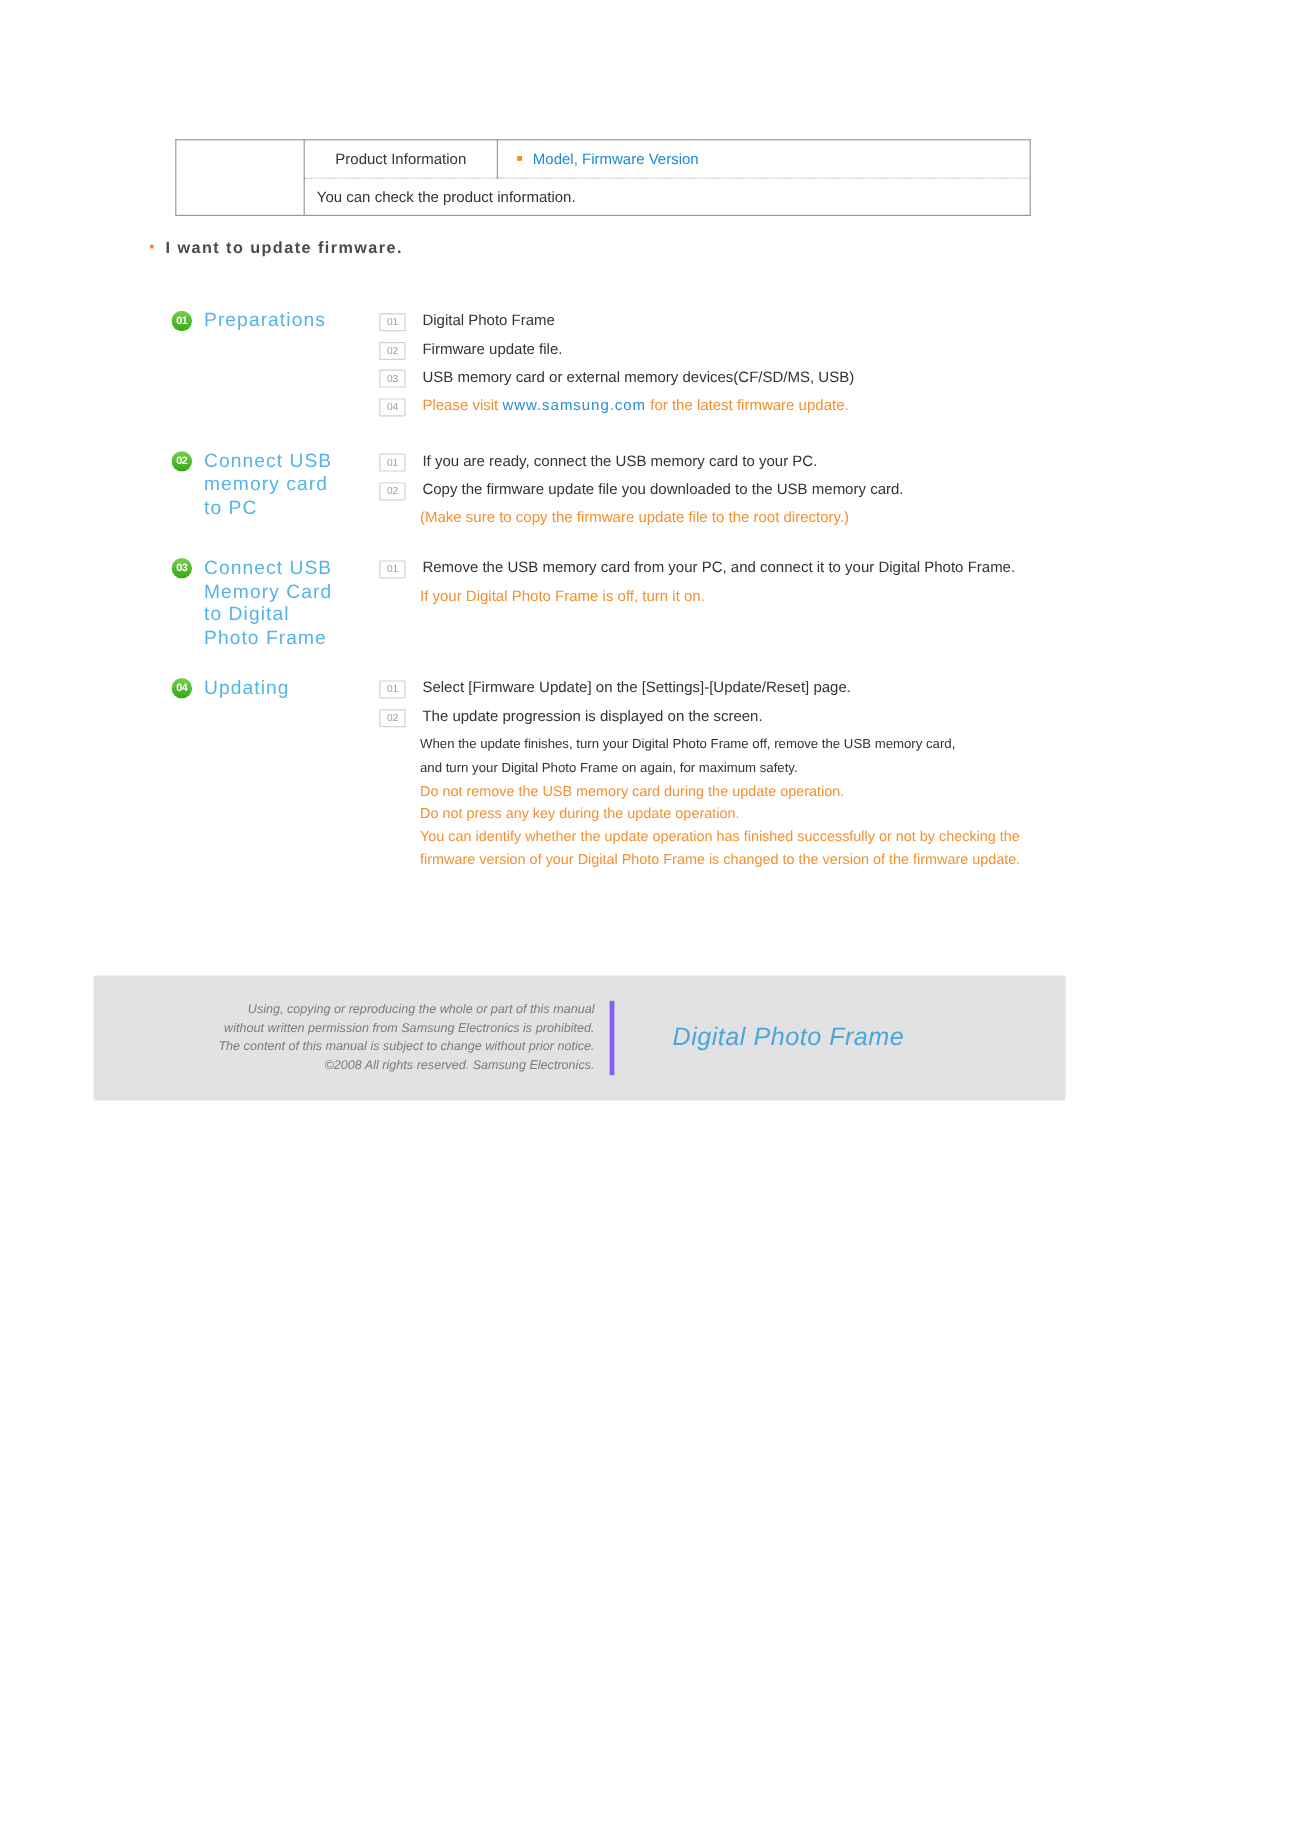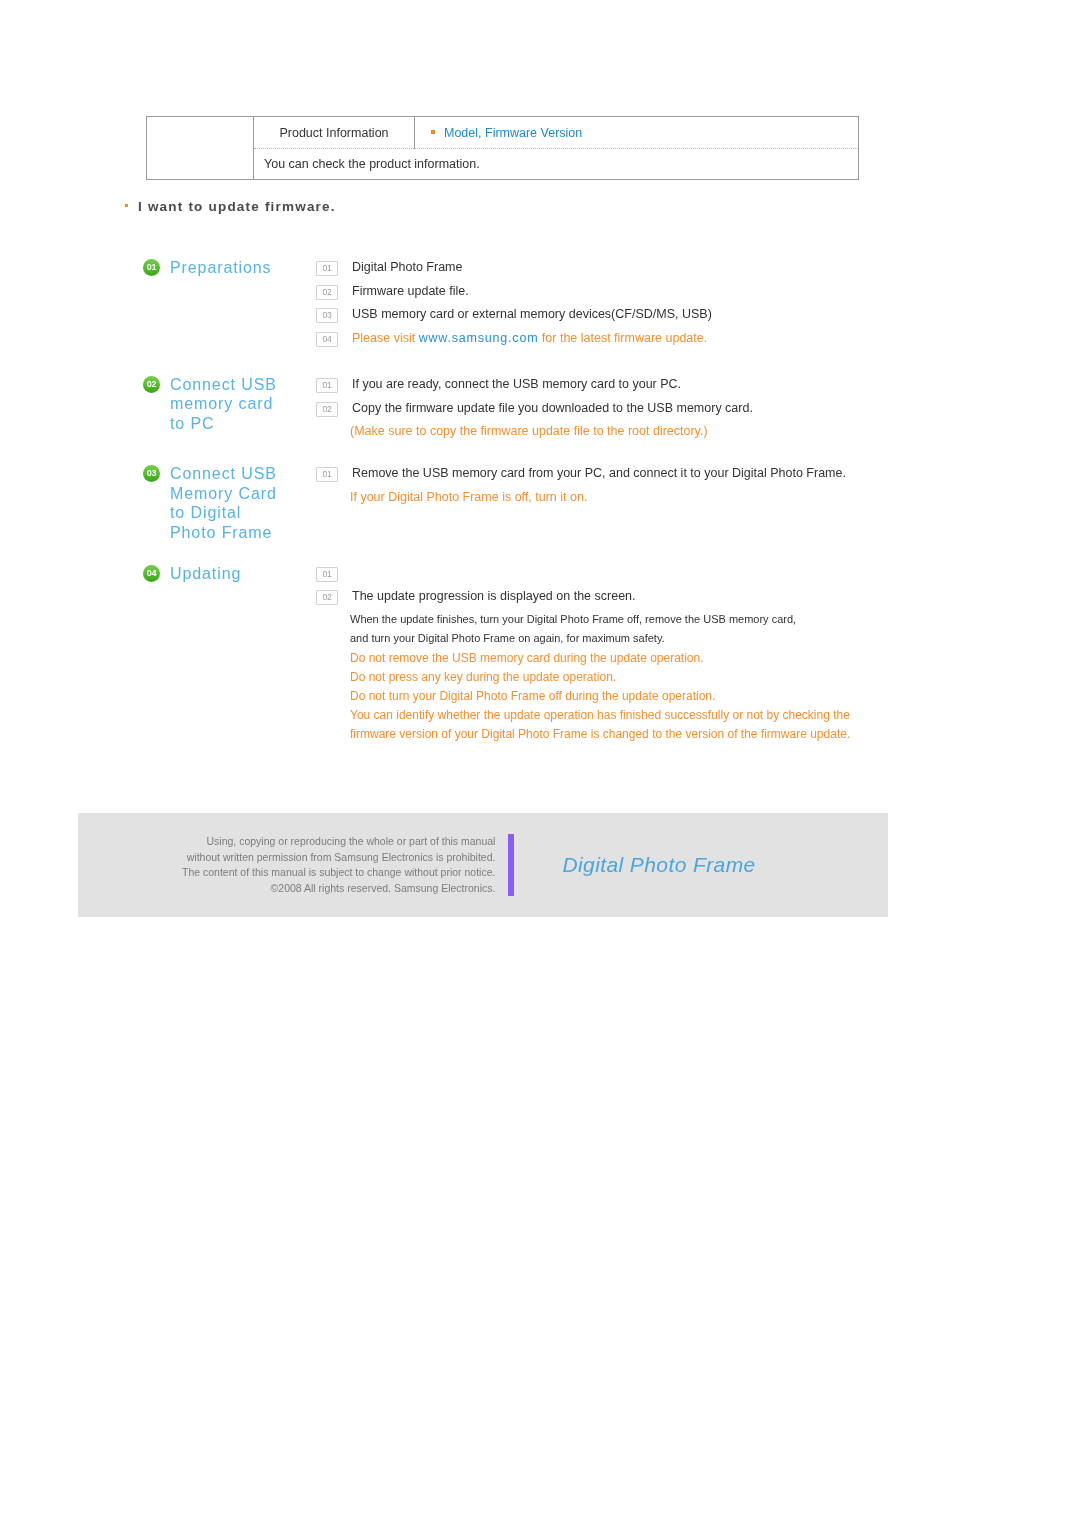--- a/index.html
+++ b/index.html
@@ -204,21 +204,22 @@
     display: flex;
     align-items: center;
     margin-left: 104px;
   }
   .footer-text {
     text-align: right;
     font-size: 10.5px;
     color: #7c7c7c;
     line-height: 15.5px;
     padding-right: 13px;
-    border-right: 6px solid #8b5cf6;
+    border-right: 4px solid #8b5cf6;
+    font-style: italic;
   }
   .footer-logo {
     margin-left: 48px;
     font-size: 21px;
     font-style: italic;
     color: #49a6dd;
     letter-spacing: 0.4px;
     white-space: nowrap;
   }
 </style>
@@ -313,33 +314,33 @@
   </div>
 
   <div class="step-block" id="step-4">
     <div class="step-left">
       <div class="badge">04</div>
       <div class="step-title">Updating</div>
     </div>
     <div class="step-right">
       <div class="item-row">
         <div class="num-box">01</div>
+        <div class="item-text">Select [Firmware Update] on the [Settings]-[Update/Reset] page.</div>
       </div>
       <div class="item-row">
         <div class="num-box">02</div>
         <div class="item-text">The update progression is displayed on the screen.</div>
       </div>
       <div class="plain-lines">
         <div>When the update finishes, turn your Digital Photo Frame off, remove the USB memory card,</div>
         <div>and turn your Digital Photo Frame on again, for maximum safety.</div>
       </div>
       <div class="warn-list">
         <div>Do not remove the USB memory card during the update operation.</div>
         <div>Do not press any key during the update operation.</div>
-        <div>Do not turn your Digital Photo Frame off during the update operation.</div>
         <div>You can identify whether the update operation has finished successfully or not by checking the</div>
         <div>firmware version of your Digital Photo Frame is changed to the version of the firmware update.</div>
       </div>
     </div>
   </div>
 
 </div>
 
 <div class="footer">
   <div class="footer-inner">

